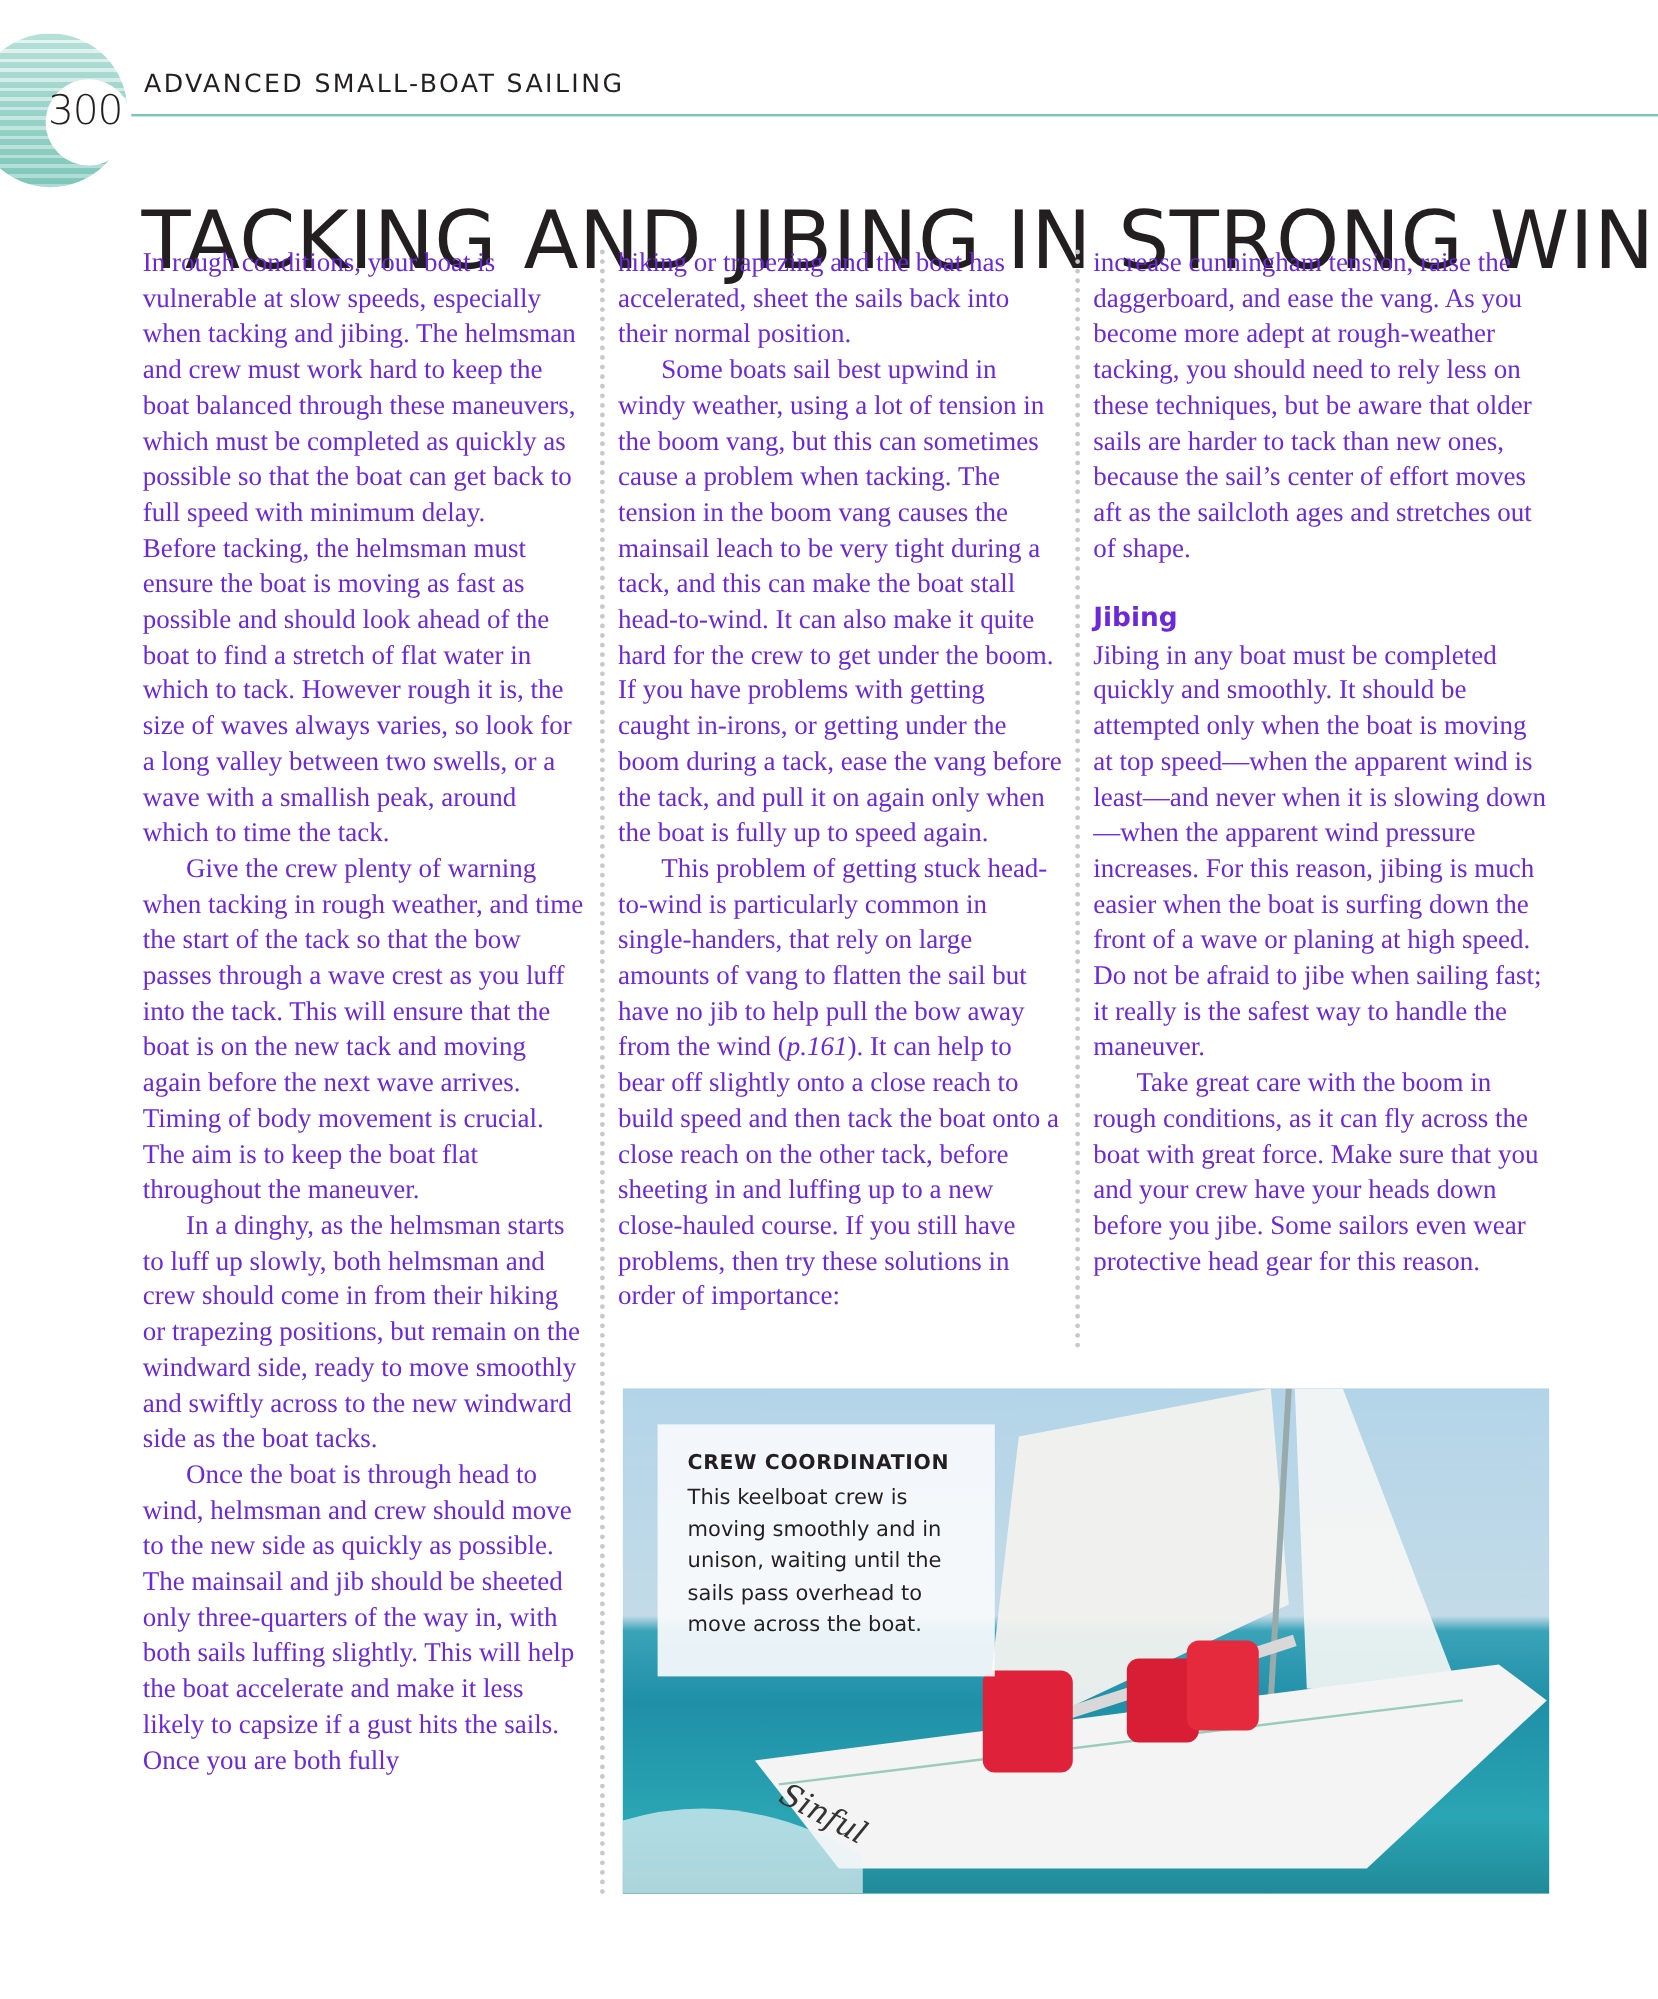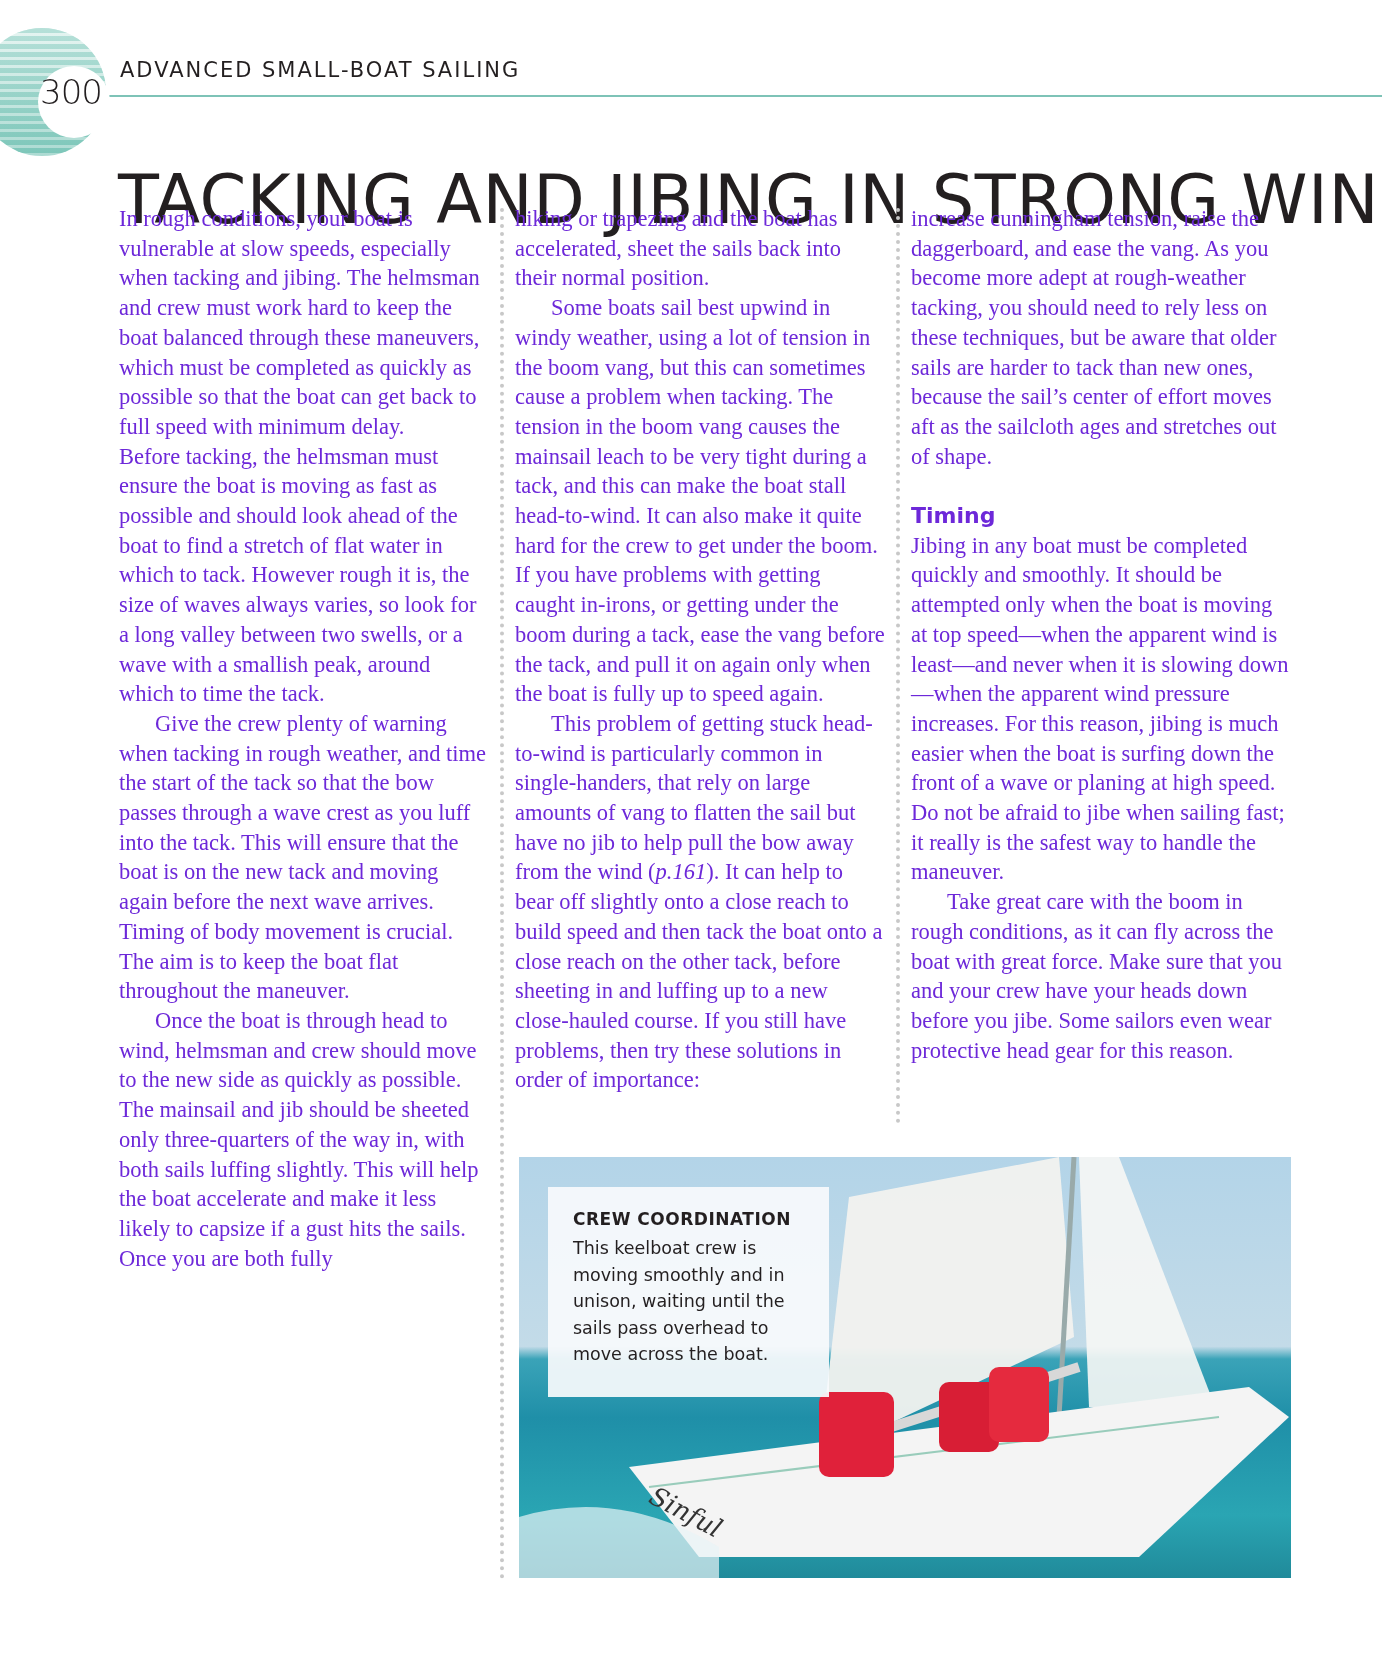--- a/index.html
+++ b/index.html
@@ -36,36 +36,37 @@
 <div class="badge-inner"></div>
 <div class="page-num">300</div>
 <div class="running-head">ADVANCED SMALL-BOAT SAILING</div>
 <div class="rule"></div>
 <h1 class="title">TACKING AND JIBING IN STRONG WINDS</h1>
 
 <div class="col col-1">
   <p>In rough conditions, your boat is vulnerable at slow speeds, especially when tacking and jibing. The helmsman and crew must work hard to keep the boat balanced through these maneuvers, which must be completed as quickly as possible so that the boat can get back to full speed with minimum delay.</p>
   <p>Before tacking, the helmsman must ensure the boat is moving as fast as possible and should look ahead of the boat to find a stretch of flat water in which to tack. However rough it is, the size of waves always varies, so look for a long valley between two swells, or a wave with a smallish peak, around which to time the tack.</p>
   <p class="indent">Give the crew plenty of warning when tacking in rough weather, and time the start of the tack so that the bow passes through a wave crest as you luff into the tack. This will ensure that the boat is on the new tack and moving again before the next wave arrives. Timing of body movement is crucial. The aim is to keep the boat flat throughout the maneuver.</p>
+  <p class="indent">In a dinghy, as the helmsman starts to luff up slowly, both helmsman and crew should come in from their hiking or trapezing positions, but remain on the windward side, ready to move smoothly and swiftly across to the new windward side as the boat tacks.</p>
   <p class="indent">Once the boat is through head to wind, helmsman and crew should move to the new side as quickly as possible. The mainsail and jib should be sheeted only three-quarters of the way in, with both sails luffing slightly. This will help the boat accelerate and make it less likely to capsize if a gust hits the sails. Once you are both fully</p>
 </div>
 
 <div class="divider div-1"></div>
 
 <div class="col col-2">
   <p>hiking or trapezing and the boat has accelerated, sheet the sails back into their normal position.</p>
   <p class="indent">Some boats sail best upwind in windy weather, using a lot of tension in the boom vang, but this can sometimes cause a problem when tacking. The tension in the boom vang causes the mainsail leach to be very tight during a tack, and this can make the boat stall head-to-wind. It can also make it quite hard for the crew to get under the boom. If you have problems with getting caught in-irons, or getting under the boom during a tack, ease the vang before the tack, and pull it on again only when the boat is fully up to speed again.</p>
   <p class="indent"><span>This problem of getting stuck head-to-wind is particularly common in single-handers, that rely on large amounts of vang to flatten the sail but have no jib to help pull the bow away from the wind (</span><i>p.161</i><span>). It can help to bear off slightly onto a close reach to build speed and then tack the boat onto a close reach on the other tack, before sheeting in and luffing up to a new close-hauled course. If you still have problems, then try these solutions in order of importance:</span></p>
 </div>
 
 <div class="divider div-2"></div>
 
 <div class="col col-3">
   <p>increase cunningham tension, raise the daggerboard, and ease the vang. As you become more adept at rough-weather tacking, you should need to rely less on these techniques, but be aware that older sails are harder to tack than new ones, because the sail’s center of effort moves aft as the sailcloth ages and stretches out of shape.</p>
-  <p class="head">Timing</p>
+  <p class="head">Jibing</p>
   <p>Jibing in any boat must be completed quickly and smoothly. It should be attempted only when the boat is moving at top speed—when the apparent wind is least—and never when it is slowing down—when the apparent wind pressure increases. For this reason, jibing is much easier when the boat is surfing down the front of a wave or planing at high speed. Do not be afraid to jibe when sailing fast; it really is the safest way to handle the maneuver.</p>
   <p class="indent">Take great care with the boom in rough conditions, as it can fly across the boat with great force. Make sure that you and your crew have your heads down before you jibe. Some sailors even wear protective head gear for this reason.</p>
 </div>
 
 <div class="photo">
   <svg width="772" height="421" viewBox="0 0 772 421" style="position:absolute;left:0;top:0;">
     <polygon points="330,40 540,0 555,180 300,300" fill="#f2f2ef" opacity="0.95"></polygon>
     <polygon points="560,0 600,0 700,260 570,250" fill="#f7f7f5" opacity="0.9"></polygon>
     <line x1="555" y1="0" x2="540" y2="260" stroke="#9aa" stroke-width="5"></line>
     <line x1="310" y1="290" x2="560" y2="210" stroke="#d8d8d8" stroke-width="10"></line>

